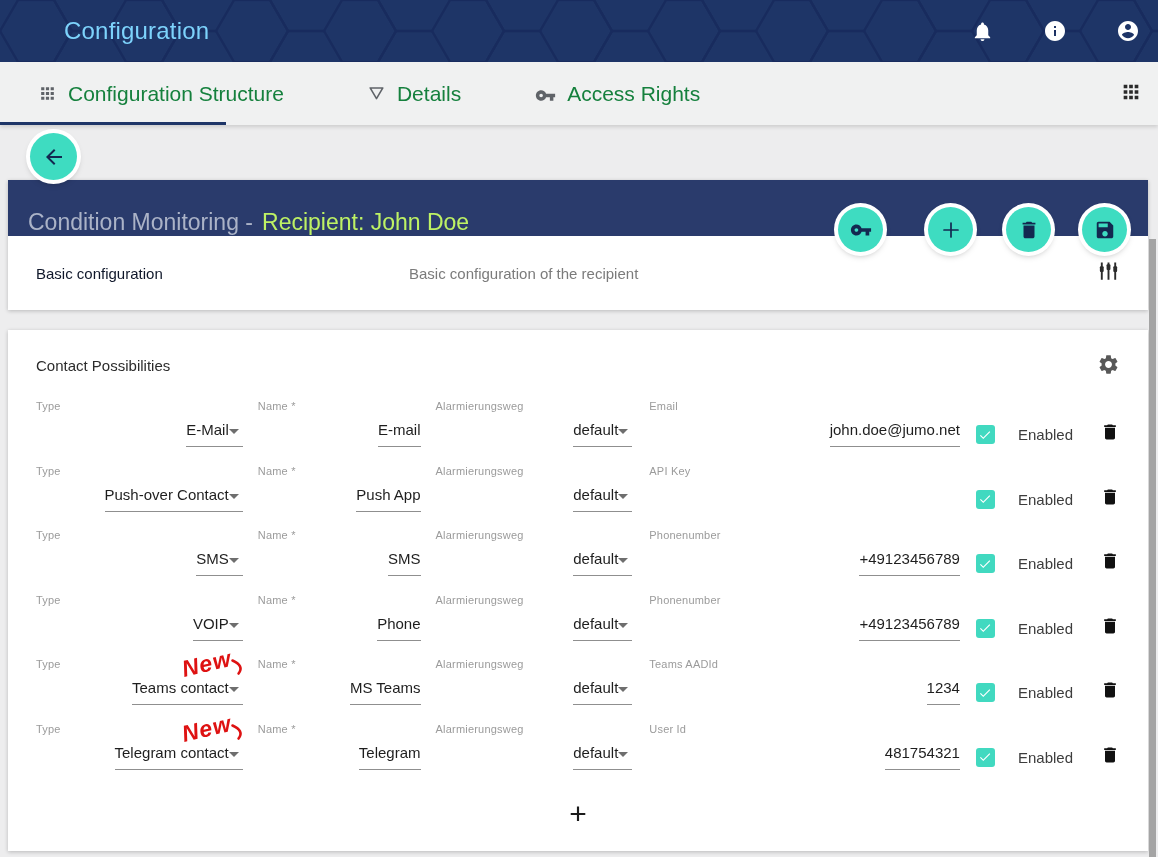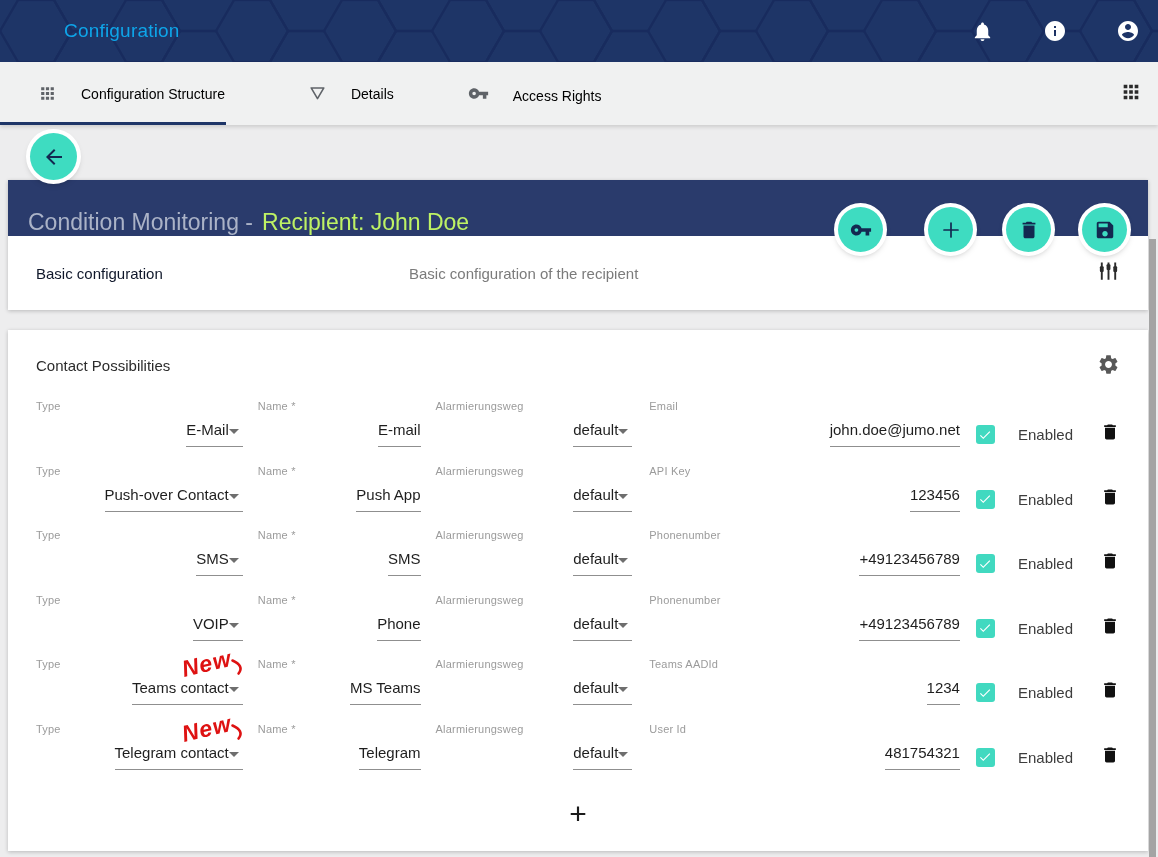--- a/index.html
+++ b/index.html
@@ -2,27 +2,27 @@
 <html><head>
 <meta charset="utf-8">
 <style>
   * { margin:0; padding:0; box-sizing:border-box; }
   body { background:#e8eaea; font-family:"Liberation Sans","DejaVu Sans",sans-serif; }
   .app { position:relative; width:1158px; height:857px; background:#ededee; overflow:hidden; }
 
   
   .appbar { position:absolute; top:0; left:0; width:1158px; height:62px; background:#1e3567; display:flex; align-items:center; z-index:4; }
   .hexlayer { position:absolute; inset:0; width:100%; height:100%; }
-  .appbar-title { position:relative; margin-left:64px; font-size:19px; color:#0ea5e9; letter-spacing:.2px; }
+  .appbar-title { position:relative; margin-left:64px; font-size:24px; color:#7dd3fc; letter-spacing:.2px; }
   .appbar-icons { position:relative; margin-left:auto; margin-right:18px; display:flex; align-items:center; gap:49px; }
   .abicon { width:24px; height:24px; display:flex; align-items:center; justify-content:center; cursor:pointer; }
 
   
   .tabbar { position:absolute; top:62px; left:0; width:1158px; height:63px; background:#f0f1f1; box-shadow:0 2px 4px rgba(0,0,0,.14); display:flex; align-items:center; z-index:3; }
-  .tab { display:flex; align-items:center; gap:24px; color:#000000; font-size:14px; cursor:pointer; }
+  .tab { display:flex; align-items:center; gap:11px; color:#15803d; font-size:21px; cursor:pointer; }
   .tab-structure { margin-left:38px; }
   .tab-details { margin-left:83px; }
   .tab-access { margin-left:74px;align-items:flex-end; }
   .tab-underline { position:absolute; left:0; bottom:0; width:226px; height:3px; background:#1e3567; }
   .grid-right { position:absolute; right:16px; top:50%; transform:translateY(-50%); cursor:pointer; }
 
   
   .backbtn { position:absolute; left:30px; top:133px; width:47px; height:47px; border-radius:50%; background:#3edcc1;
              box-shadow:0 0 0 4px #fff, 0 3px 7px rgba(0,0,0,.35); display:flex; align-items:center; justify-content:center; z-index:6; cursor:pointer; }
 
@@ -247,23 +247,20 @@
         </div>
         <div class="field w-alarm">
           <span class="f-label">Alarmierungsweg</span>
           <span class="f-value select">
               <span>default</span>
               <span class="caret"></span>
             </span>
         </div>
         <div class="field w-extra">
           <span class="f-label">API Key</span>
-          <span class="f-value">
-              <span>123456</span>
-            </span>
         </div>
         <div class="enable">
           <span class="checkbox">
               <svg viewBox="0 0 24 24" width="14" height="14">
                 <path d="M9 16.2 4.8 12l-1.4 1.4L9 19 21 7l-1.4-1.4z" fill="#fff"></path>
               </svg>
             </span>
           <span class="enable-label">Enabled</span>
         </div>
         <button class="trash-btn"><svg viewBox="0 0 24 24" width="20" height="20" fill="#111">

